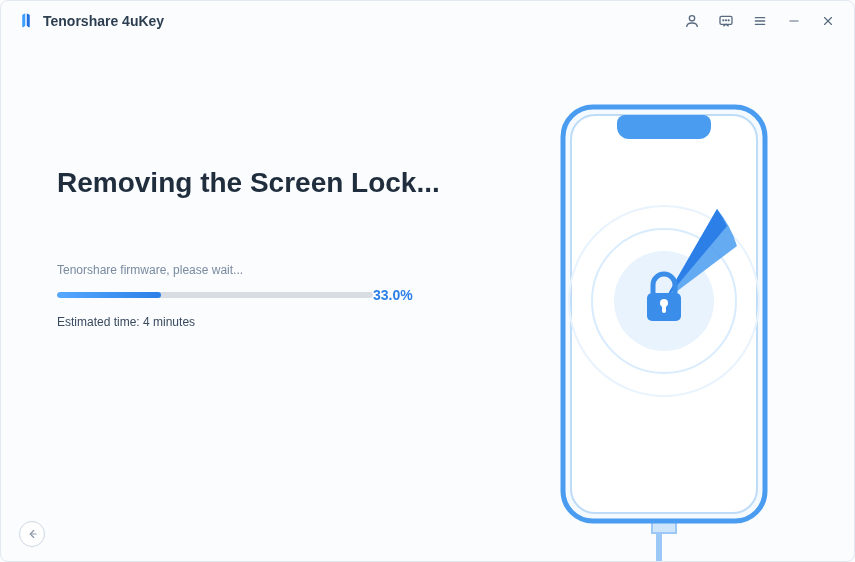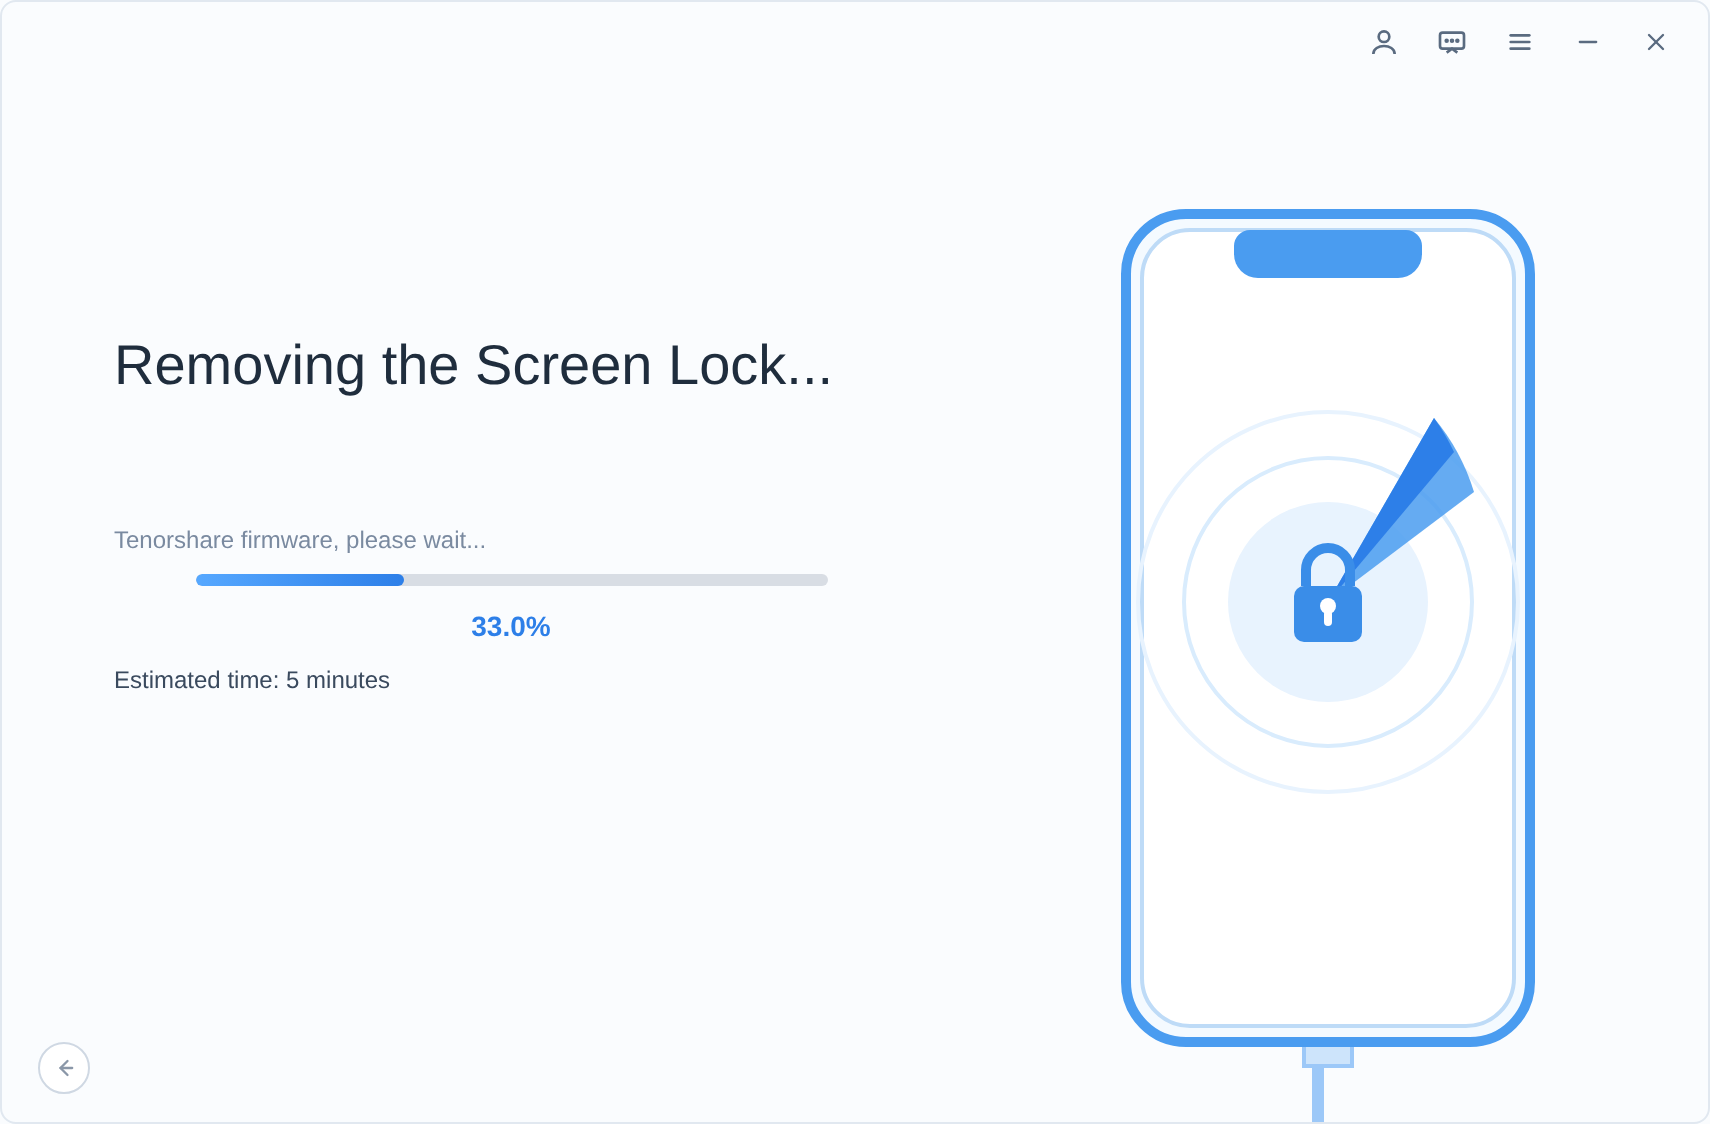--- a/index.html
+++ b/index.html
@@ -59,35 +59,33 @@
       bottom: 0;
     }
     .left-pane {
       flex: 1;
       padding-left: 56px;
       padding-top: 126px;
       padding-right: 20px;
     }
     .heading {
       font-size: 28px;
-      font-weight: 400;
+      font-weight: 700;
       color: #1f2d3d;
       margin-bottom: 64px;
     }
     .status-text {
       font-size: 12px;
       color: #7a8aa0;
       margin-bottom: 10px;
     }
     .progress-row {
       display: flex;
       align-items: center;
-      gap: 12px;
       margin-bottom: 12px;
-      flex-direction: column;
     }
     .progress-track {
       width: 316px;
       height: 6px;
       background: #d8dde4;
       border-radius: 3px;
       overflow: hidden;
       position: relative;
     }
     .progress-fill {
@@ -130,20 +128,29 @@
       justify-content: center;
       cursor: pointer;
       color: #8a97a8;
       background: #fff;
     }
   </style>
 </head>
 <body>
 
 <div class="titlebar">
+  <div class="logo-wrap">
+    <span class="logo-icon">
+      <svg width="18" height="18" viewBox="0 0 24 24">
+        <path d="M7 4 L7 19 Q7 21 9 20 L11 18 L11 2 Q9 2 7 4 Z" fill="#3b9eff"></path>
+        <path d="M17 4 L17 19 Q17 21 15 20 L13 18 L13 2 Q15 2 17 4 Z" fill="#1f6fe0"></path>
+      </svg>
+    </span>
+    <span class="app-title">Tenorshare 4uKey</span>
+  </div>
   <div class="titlebar-right">
     <span class="tb-btn">
       <svg width="16" height="16" viewBox="0 0 24 24" fill="none" stroke="currentColor" stroke-width="2">
         <circle cx="12" cy="8" r="4"></circle>
         <path d="M4 21c0-4 4-6 8-6s8 2 8 6"></path>
       </svg>
     </span>
     <span class="tb-btn">
       <svg width="16" height="16" viewBox="0 0 24 24" fill="none" stroke="currentColor" stroke-width="2">
         <rect x="3" y="5" width="18" height="12" rx="2"></rect>
@@ -177,21 +184,21 @@
 <div class="main">
   <div class="left-pane">
     <h1 class="heading">Removing the Screen Lock...</h1>
     <div class="status-text">Tenorshare firmware, please wait...</div>
     <div class="progress-row">
       <div class="progress-track">
         <div class="progress-fill" style="width:33%"></div>
       </div>
       <span class="progress-pct">33.0%</span>
     </div>
-    <div class="eta-text">Estimated time: 5 minutes</div>
+    <div class="eta-text">Estimated time: 4 minutes</div>
   </div>
   <div class="right-pane">
     <div class="phone-wrap">
       <svg class="phone" width="230" height="460" viewBox="0 0 230 460">
 
         <path d="M110 430 L110 460" stroke="#9cc8f8" stroke-width="6" fill="none"></path>
         <path d="M103 418 h24 v14 h-24 z" fill="#cde4fb" stroke="#9cc8f8" stroke-width="2"></path>
 
         <rect x="14" y="6" width="202" height="414" rx="30" fill="#f4faff" stroke="#4a9cf0" stroke-width="5"></rect>
         <rect x="22" y="14" width="186" height="398" rx="24" fill="#ffffff" stroke="#bedbf7" stroke-width="2"></rect>

